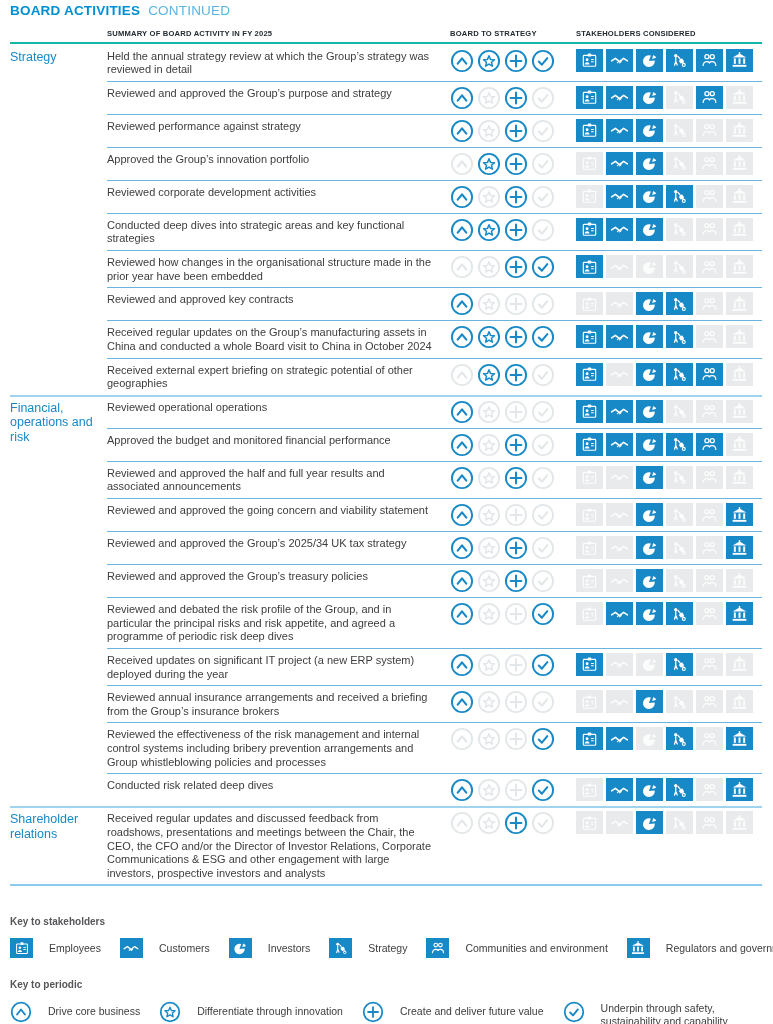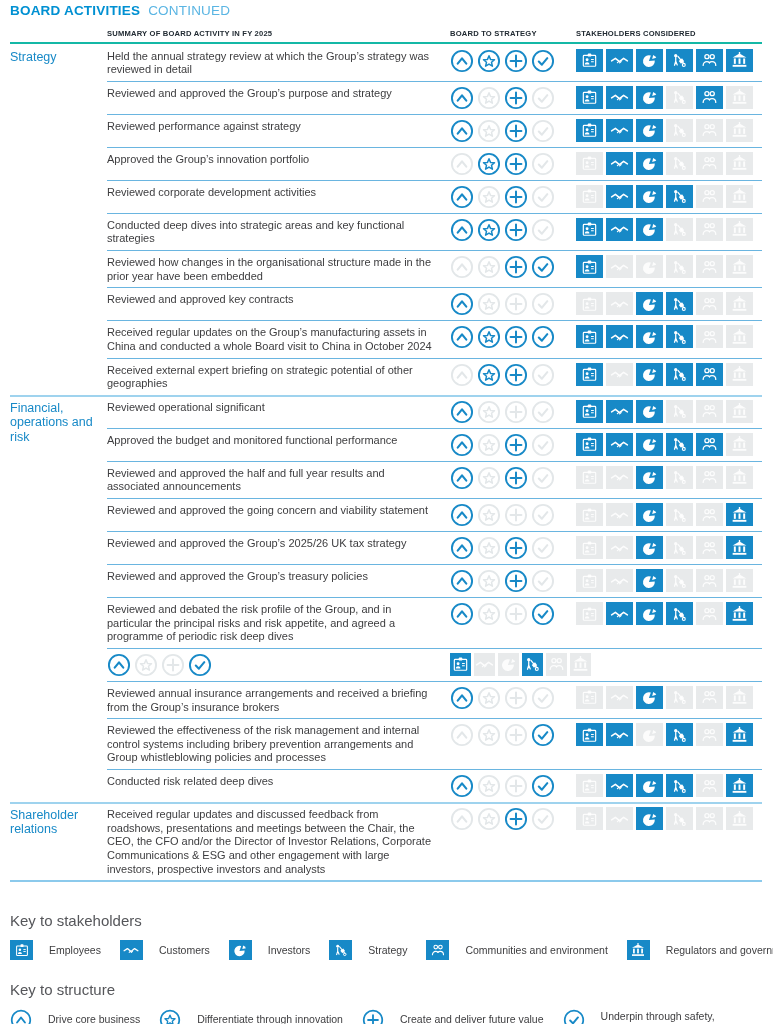--- a/index.html
+++ b/index.html
@@ -38,21 +38,21 @@
   .scircle svg{display:block;width:24px;height:24px;}
 
   
   .tile{width:27px;height:23px;display:flex;align-items:center;justify-content:center;}
   .tile.active{background:#1789c7;color:#ffffff;}
   .tile.inactive{background:#e8eaeb;color:rgba(255,255,255,0.85);}
   .tile svg{display:block;width:21px;height:18px;}
 
   
   .keys{margin-top:30px;}
-  .key-heading{font-size:15px;font-weight:normal;color:#55565a;margin:0 0 11px 0;}
+  .key-heading{font-size:10px;font-weight:bold;color:#55565a;margin:0 0 11px 0;}
   .key-row{display:flex;align-items:flex-start;gap:19px;margin-bottom:21px;flex-wrap:nowrap;}
   .key-item{display:flex;align-items:flex-start;gap:16px;font-size:10.5px;color:#3d3d3f;white-space:nowrap;}
   .key-item .k-label{padding-top:4px;line-height:1.2;}
   .key-item .tile{width:23px;height:20px;flex:0 0 auto;}
   .key-item .tile svg{width:18px;height:16px;}
   .key-item .scircle{width:22px;height:22px;flex:0 0 auto;}
   .key-item .scircle svg{width:22px;height:22px;}
   .key-item.wrap2 .k-label{white-space:normal;width:152px;padding-top:1px;}
 </style>
 </head>
@@ -728,81 +728,81 @@
               <svg viewBox="0 0 24 21">
                 <use href="#sym-regulators-and-government"></use>
               </svg>
             </span>
           </div>
   </div>
         <div class="row grid-cols section-start">
     <div class="cell label-cell">
       <span class="section-label">Financial, operations and risk</span>
     </div>
-    <div class="cell summary-cell">Reviewed operational significant</div>
-    <div class="cell strategy-cell">
-            <span class="scircle active">
-              <svg viewBox="0 0 24 24">
-                <use href="#sym-drive-core-business"></use>
-              </svg>
-            </span>
-            <span class="scircle inactive">
-              <svg viewBox="0 0 24 24">
-                <use href="#sym-differentiate-through-innovation"></use>
-              </svg>
-            </span>
-            <span class="scircle inactive">
-              <svg viewBox="0 0 24 24">
-                <use href="#sym-create-and-deliver-future-value"></use>
-              </svg>
-            </span>
-            <span class="scircle inactive">
-              <svg viewBox="0 0 24 24">
-                <use href="#sym-underpin-through-safety"></use>
-              </svg>
-            </span>
-          </div>
-    <div class="cell stake-cell">
-            <span class="tile active">
-              <svg viewBox="0 0 24 21">
-                <use href="#sym-employees"></use>
-              </svg>
-            </span>
-            <span class="tile active">
-              <svg viewBox="0 0 24 21">
-                <use href="#sym-customers"></use>
-              </svg>
-            </span>
-            <span class="tile active">
-              <svg viewBox="0 0 24 21">
-                <use href="#sym-investors"></use>
-              </svg>
-            </span>
-            <span class="tile inactive">
-              <svg viewBox="0 0 24 21">
-                <use href="#sym-suppliers"></use>
-              </svg>
-            </span>
-            <span class="tile inactive">
-              <svg viewBox="0 0 24 21">
-                <use href="#sym-communities-and-environment"></use>
-              </svg>
-            </span>
-            <span class="tile inactive">
-              <svg viewBox="0 0 24 21">
-                <use href="#sym-regulators-and-government"></use>
-              </svg>
-            </span>
-          </div>
-  </div>
-        <div class="row grid-cols">
-    <div class="cell label-cell">
-      
-    </div>
-    <div class="cell summary-cell">Approved the budget and monitored functional performance</div>
+    <div class="cell summary-cell">Reviewed operational operations</div>
+    <div class="cell strategy-cell">
+            <span class="scircle active">
+              <svg viewBox="0 0 24 24">
+                <use href="#sym-drive-core-business"></use>
+              </svg>
+            </span>
+            <span class="scircle inactive">
+              <svg viewBox="0 0 24 24">
+                <use href="#sym-differentiate-through-innovation"></use>
+              </svg>
+            </span>
+            <span class="scircle inactive">
+              <svg viewBox="0 0 24 24">
+                <use href="#sym-create-and-deliver-future-value"></use>
+              </svg>
+            </span>
+            <span class="scircle inactive">
+              <svg viewBox="0 0 24 24">
+                <use href="#sym-underpin-through-safety"></use>
+              </svg>
+            </span>
+          </div>
+    <div class="cell stake-cell">
+            <span class="tile active">
+              <svg viewBox="0 0 24 21">
+                <use href="#sym-employees"></use>
+              </svg>
+            </span>
+            <span class="tile active">
+              <svg viewBox="0 0 24 21">
+                <use href="#sym-customers"></use>
+              </svg>
+            </span>
+            <span class="tile active">
+              <svg viewBox="0 0 24 21">
+                <use href="#sym-investors"></use>
+              </svg>
+            </span>
+            <span class="tile inactive">
+              <svg viewBox="0 0 24 21">
+                <use href="#sym-suppliers"></use>
+              </svg>
+            </span>
+            <span class="tile inactive">
+              <svg viewBox="0 0 24 21">
+                <use href="#sym-communities-and-environment"></use>
+              </svg>
+            </span>
+            <span class="tile inactive">
+              <svg viewBox="0 0 24 21">
+                <use href="#sym-regulators-and-government"></use>
+              </svg>
+            </span>
+          </div>
+  </div>
+        <div class="row grid-cols">
+    <div class="cell label-cell">
+      
+    </div>
+    <div class="cell summary-cell">Approved the budget and monitored financial performance</div>
     <div class="cell strategy-cell">
             <span class="scircle active">
               <svg viewBox="0 0 24 24">
                 <use href="#sym-drive-core-business"></use>
               </svg>
             </span>
             <span class="scircle inactive">
               <svg viewBox="0 0 24 24">
                 <use href="#sym-differentiate-through-innovation"></use>
               </svg>
@@ -968,21 +968,21 @@
               <svg viewBox="0 0 24 21">
                 <use href="#sym-regulators-and-government"></use>
               </svg>
             </span>
           </div>
   </div>
         <div class="row grid-cols">
     <div class="cell label-cell">
       
     </div>
-    <div class="cell summary-cell">Reviewed and approved the Group’s 2025/26 UK tax strategy</div>
+    <div class="cell summary-cell">Reviewed and approved the Group’s 2025/34 UK tax strategy</div>
     <div class="cell strategy-cell">
             <span class="scircle active">
               <svg viewBox="0 0 24 24">
                 <use href="#sym-drive-core-business"></use>
               </svg>
             </span>
             <span class="scircle inactive">
               <svg viewBox="0 0 24 24">
                 <use href="#sym-differentiate-through-innovation"></use>
               </svg>
@@ -1148,20 +1148,21 @@
               <svg viewBox="0 0 24 21">
                 <use href="#sym-regulators-and-government"></use>
               </svg>
             </span>
           </div>
   </div>
         <div class="row grid-cols">
     <div class="cell label-cell">
       
     </div>
+    <div class="cell summary-cell">Received updates on significant IT project (a new ERP system) deployed during the year</div>
     <div class="cell strategy-cell">
             <span class="scircle active">
               <svg viewBox="0 0 24 24">
                 <use href="#sym-drive-core-business"></use>
               </svg>
             </span>
             <span class="scircle inactive">
               <svg viewBox="0 0 24 24">
                 <use href="#sym-differentiate-through-innovation"></use>
               </svg>
@@ -1498,21 +1499,21 @@
         </div>
         <div class="key-item">
           <span class="tile active">
             <svg viewBox="0 0 24 21">
               <use href="#sym-regulators-and-government"></use>
             </svg>
           </span>
           <span class="k-label">Regulators and government</span>
         </div>
       </div>
-    <div class="key-heading">Key to structure</div>
+    <div class="key-heading">Key to periodic</div>
     <div class="key-row" id="strategy-key-row">
         <div class="key-item">
           <span class="scircle active">
             <svg viewBox="0 0 24 24">
               <use href="#sym-drive-core-business"></use>
             </svg>
           </span>
           <span class="k-label">Drive core business</span>
         </div>
         <div class="key-item">

